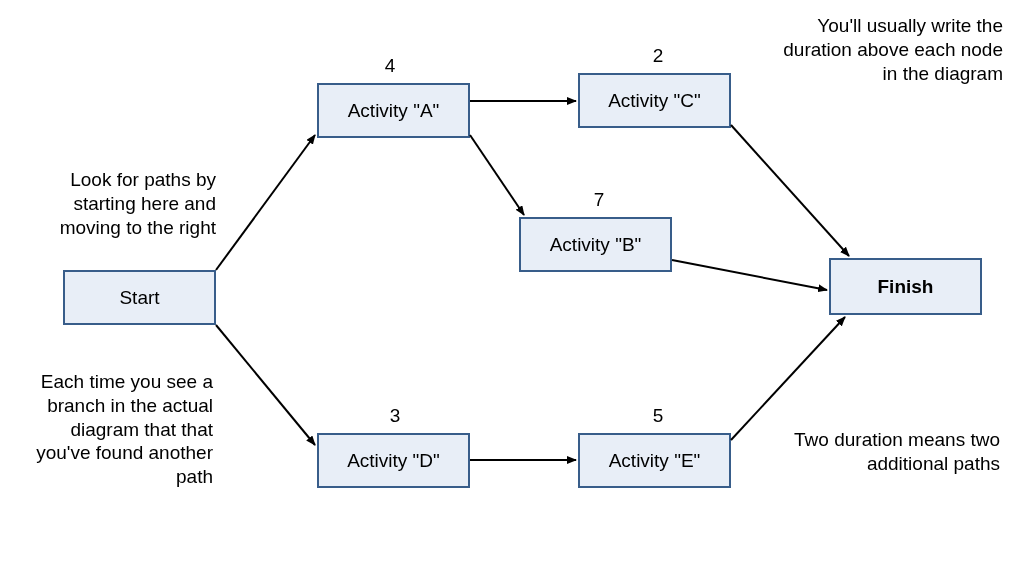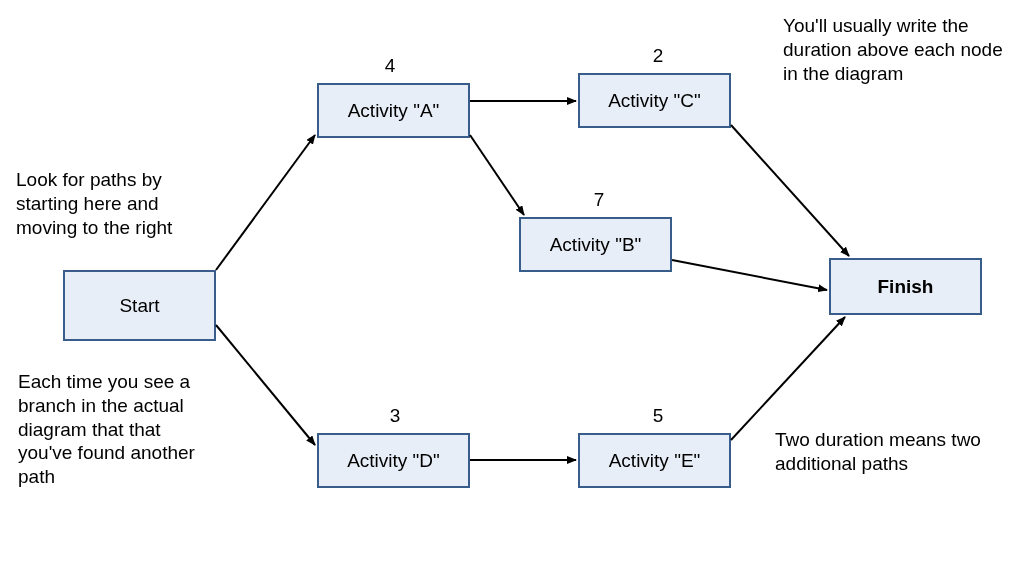--- a/index.html
+++ b/index.html
@@ -23,36 +23,36 @@
     justify-content: center;
     text-align: center;
     box-sizing: border-box;
   }
   .duration {
     position: absolute;
     text-align: center;
   }
   .annotation {
     position: absolute;
-    text-align: left;
+    text-align: right;
     line-height: 1.25;
   }
   svg.arrows {
     position: absolute;
     left: 0;
     top: 0;
     width: 1024px;
     height: 571px;
     pointer-events: none;
   }
 </style>
 </head>
 <body>
 
-<div class="node" style="left:63px; top:270px; width:153px; height:71px;">
+<div class="node" style="left:63px; top:270px; width:153px; height:55px;">
   <span>Start</span>
 </div>
 
 <div class="node" style="left:317px; top:83px; width:153px; height:55px;">
   <span>Activity "A"</span>
 </div>
 <div class="duration" style="left:370px; top:55px; width:40px;">
   <span>4</span>
 </div>
 

